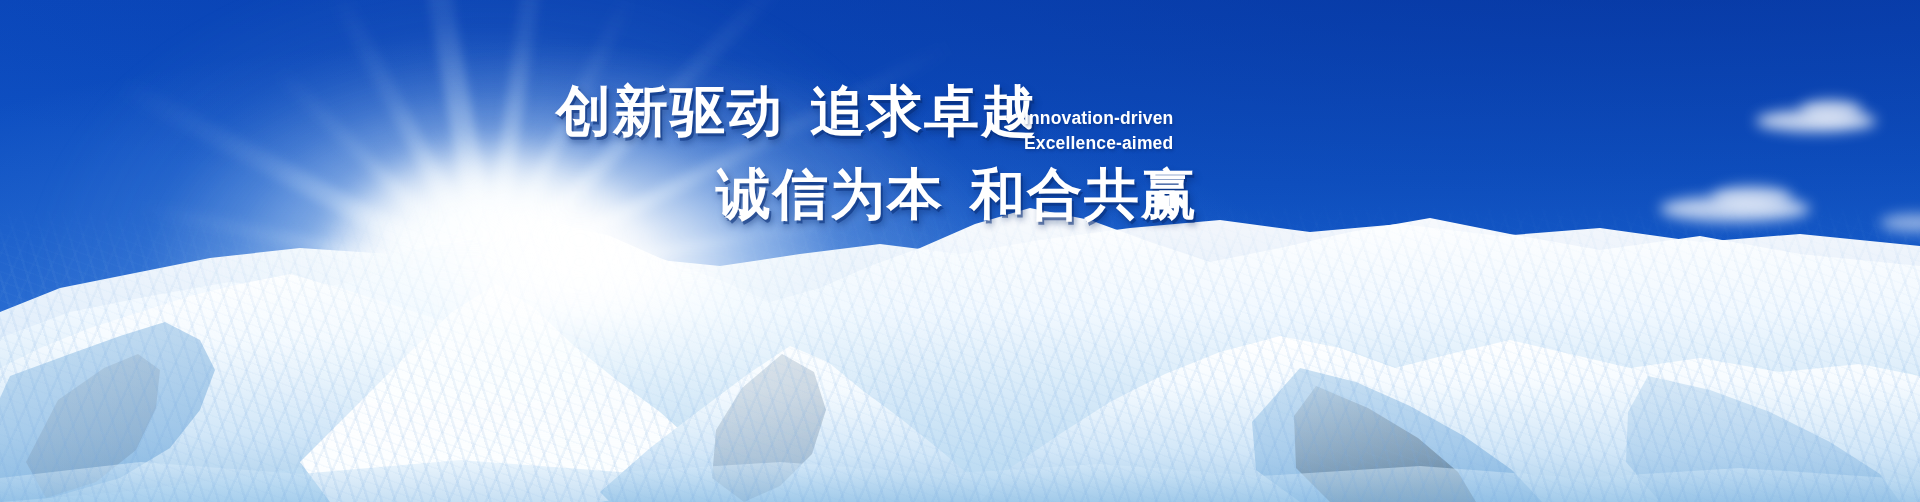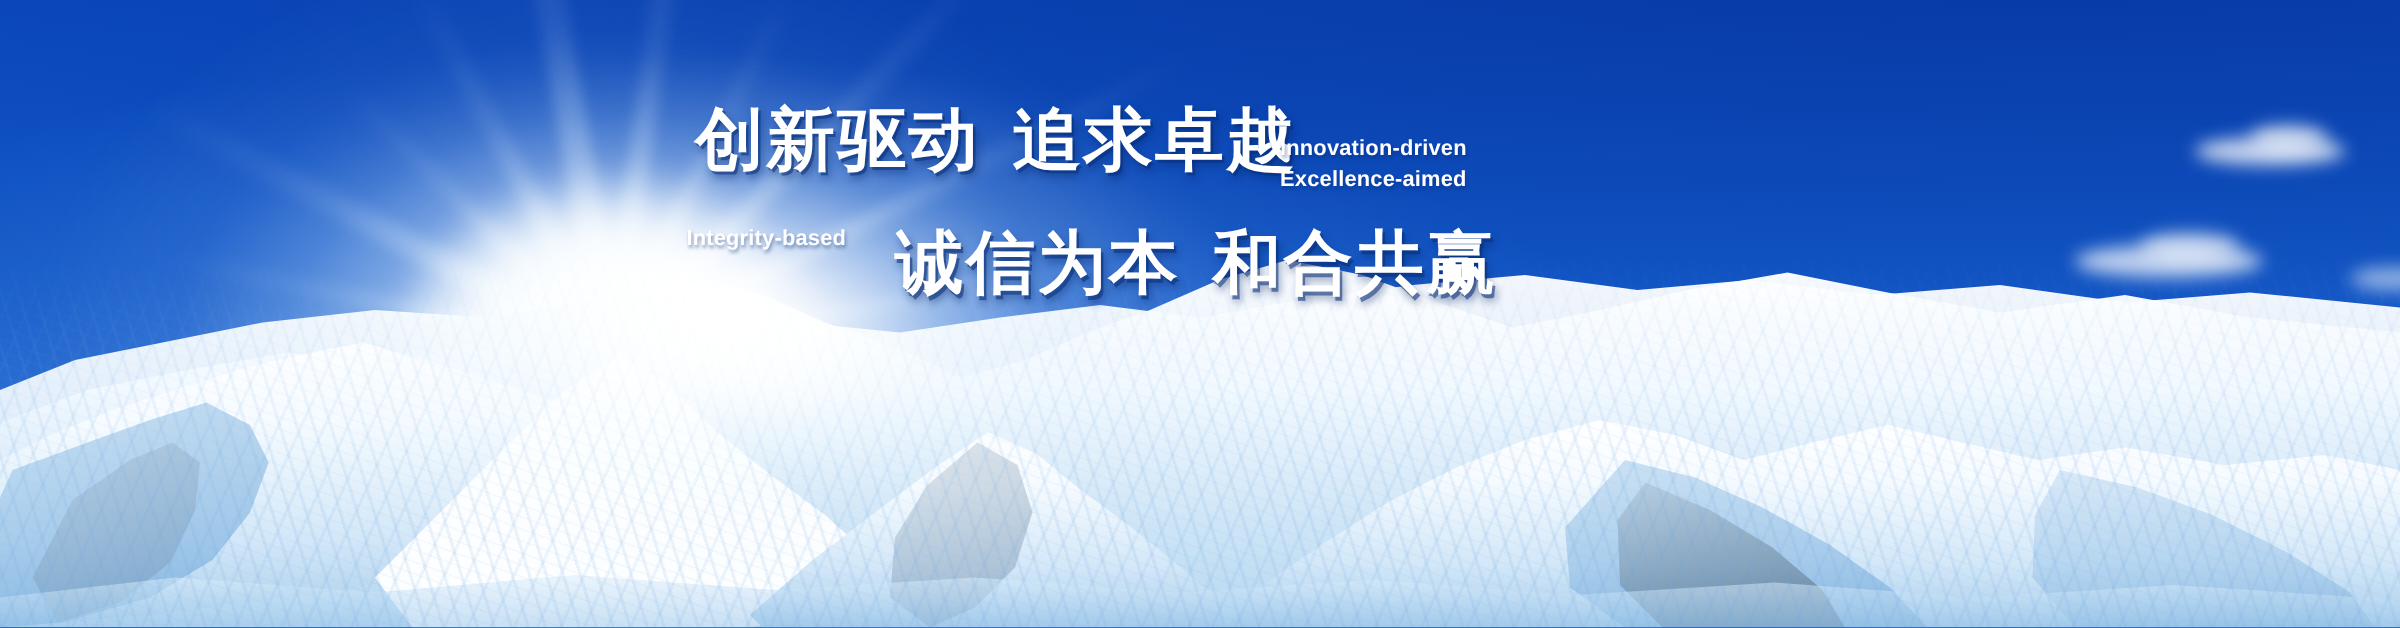--- a/index.html
+++ b/index.html
@@ -181,21 +181,20 @@
     left: 556px;
     top: 83px;
     font-size: 55px;
     line-height: 1.05;
   }
   .cn-sub {
     left: 716px;
     top: 166px;
     font-size: 55px;
     line-height: 1.05;
-    margin-top: 16px;
   }
   .cn-gap { display: inline-block; width: 26px; }
 
   .en-block {
     position: absolute;
     color: #ffffff;
     font-weight: 700;
     font-size: 17.5px;
     line-height: 1.42;
     letter-spacing: 0.15px;
@@ -333,21 +332,20 @@
     <div class="cn-line cn-main">
       <span>创新驱动</span><span class="cn-gap"></span><span>追求卓越</span>
     </div>
 
     <div class="en-block en-right">
       <span class="en-row">Innovation-driven</span>
       <span class="en-row">Excellence-aimed</span>
     </div>
 
     <div class="en-block en-left">
-      <span class="en-row">Integrity-based</span>
     </div>
 
     <div class="cn-line cn-sub">
       <span>诚信为本</span><span class="cn-gap"></span><span>和合共赢</span>
     </div>
 
   </div>
 </div>
 
 </body></html>

